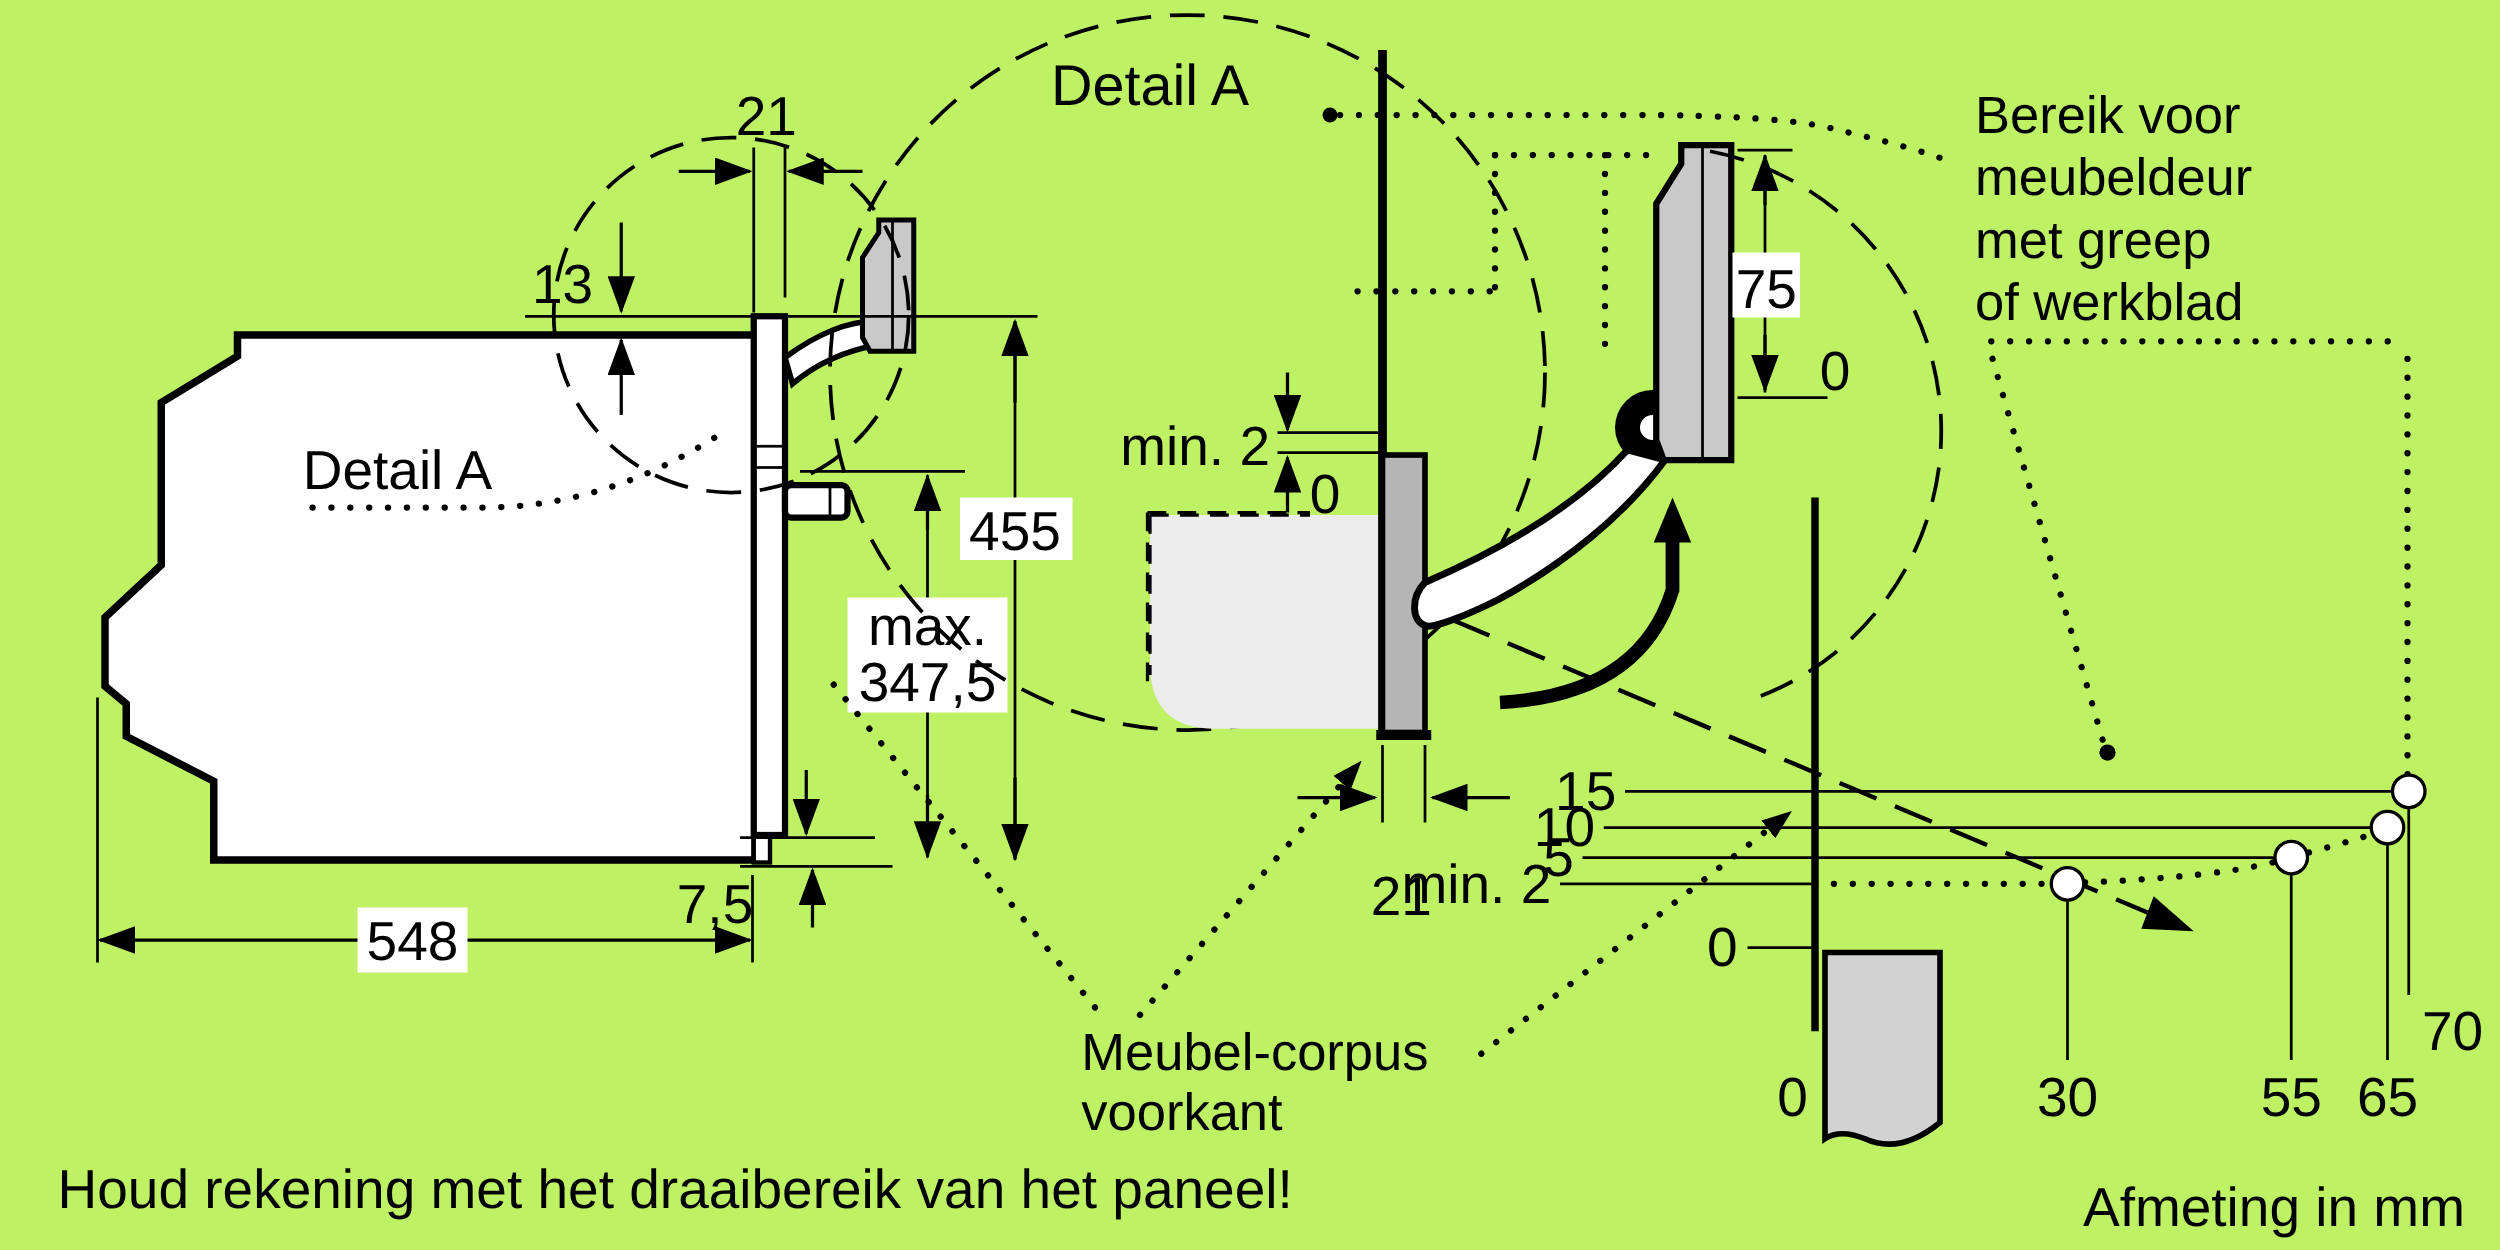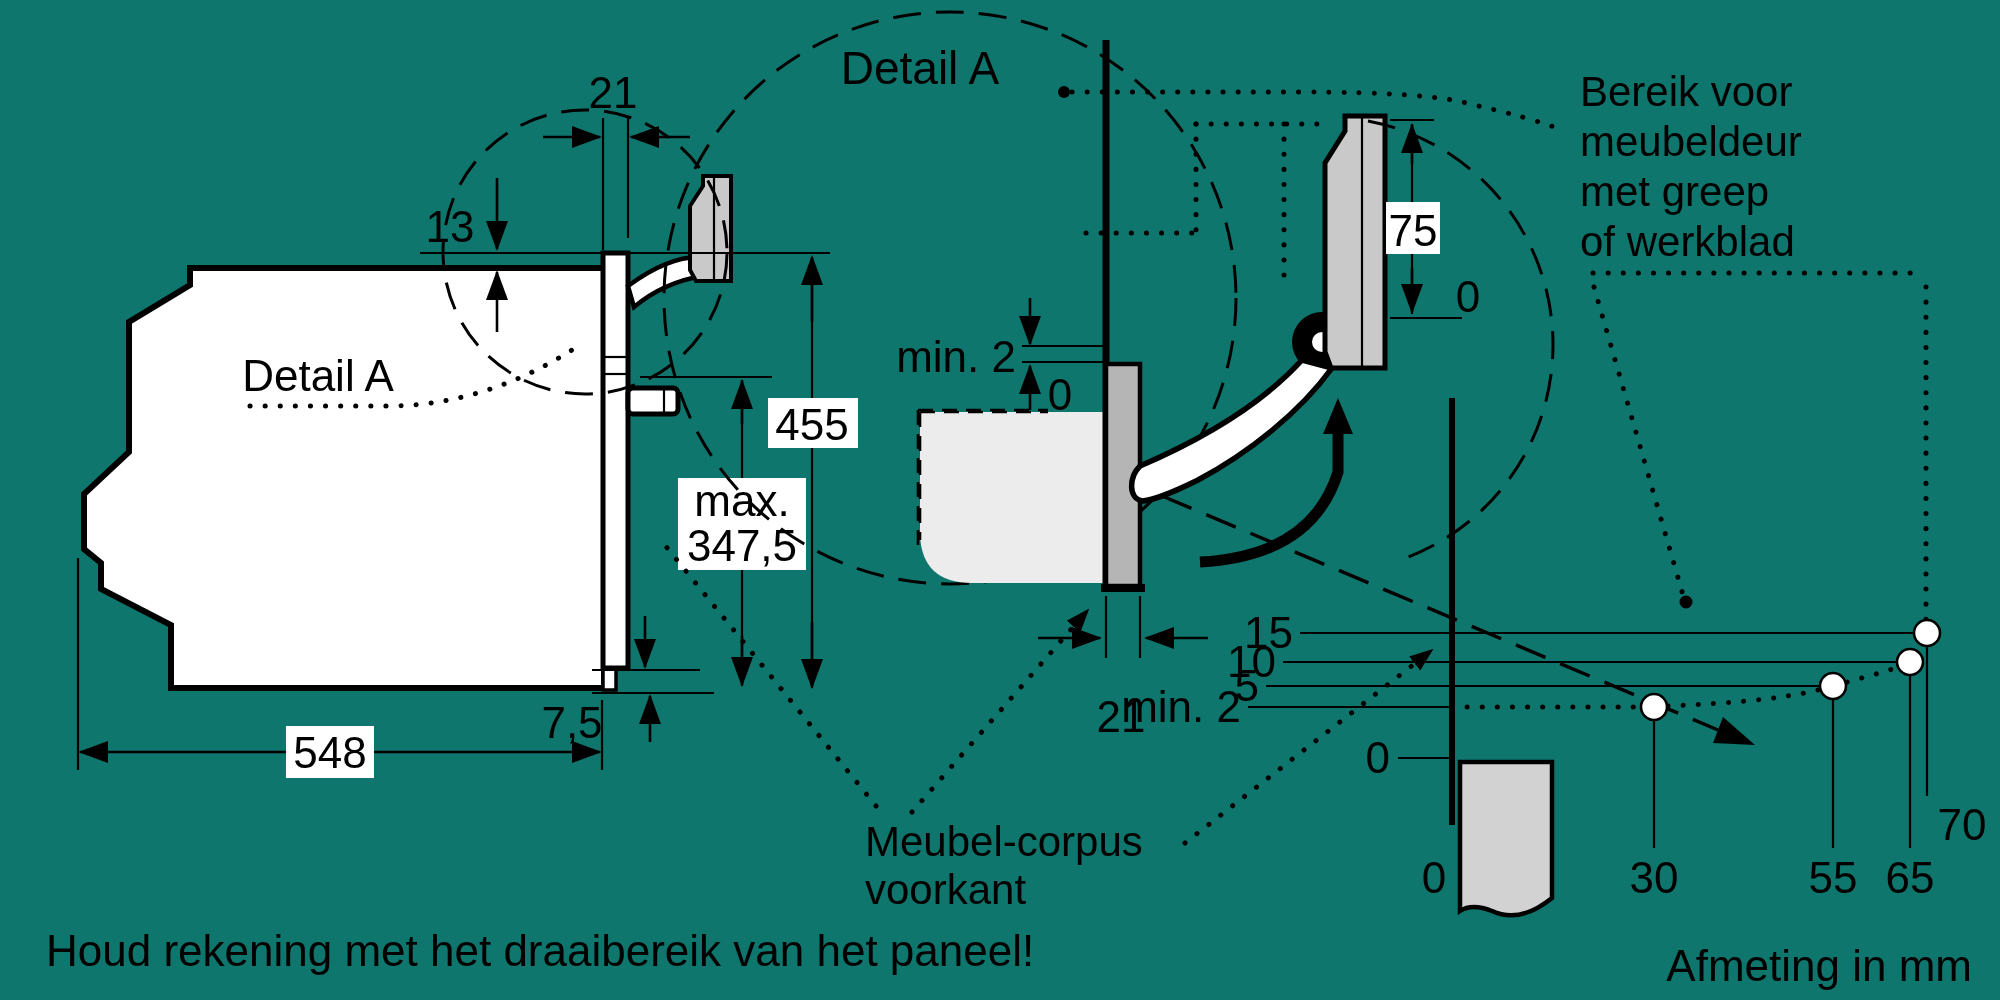--- a/index.html
+++ b/index.html
@@ -1,16 +1,16 @@
 <!DOCTYPE html>
 <html><head>
 <meta charset="utf-8">
 <style>
   html,body{margin:0;padding:0;background:#fff;}
-  .stage{position:relative;width:2000px;height:1000px;background:#0f766e;overflow:hidden;
+  .stage{position:relative;width:2000px;height:1000px;background:#bef264;overflow:hidden;
          font-family:"Liberation Sans", sans-serif;}
   svg{position:absolute;left:0;top:0;}
   text{fill:#000;font-family:"Liberation Sans", sans-serif;}
   .t42{font-size:42px;}
   .t44{font-size:44px;}
   .t46{font-size:46px;}
   .thin{stroke:#000;stroke-width:2.2;fill:none;}
   .dim{stroke:#000;stroke-width:2.6;fill:none;}
   .outline{stroke:#000;stroke-width:6;fill:#fff;}
   .dashed{stroke:#000;stroke-width:3;fill:none;stroke-dasharray:28 15;}

